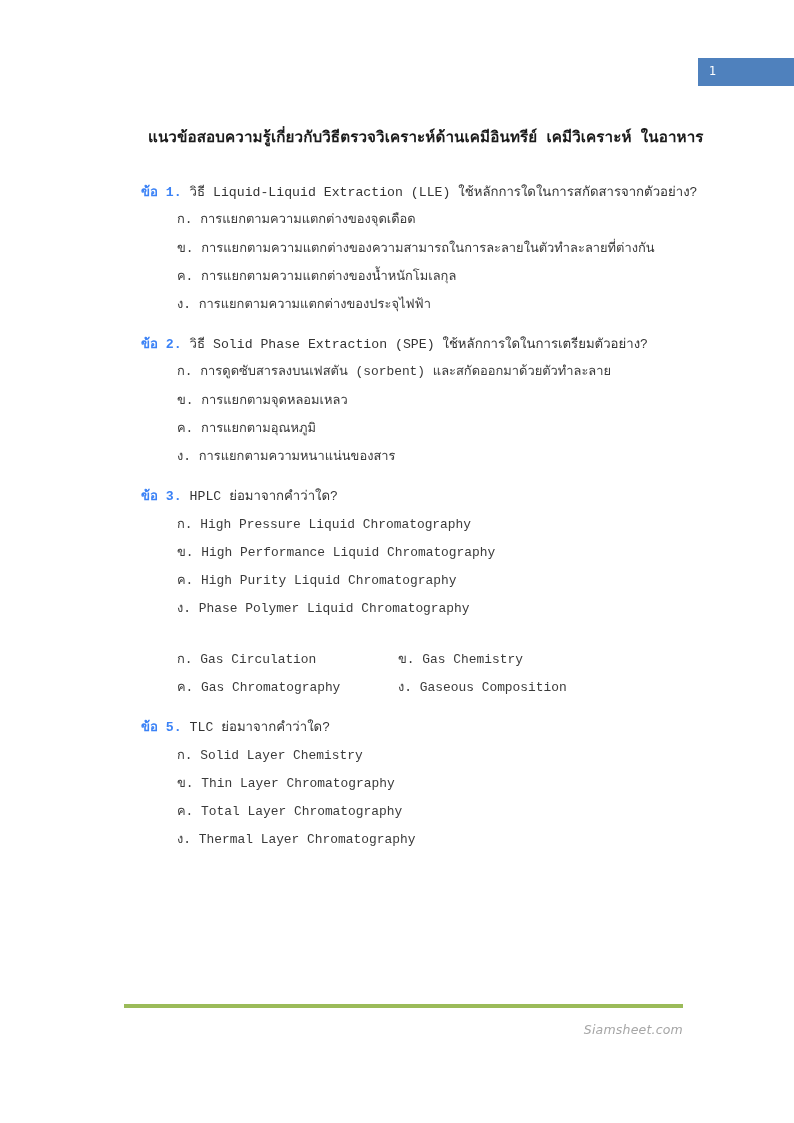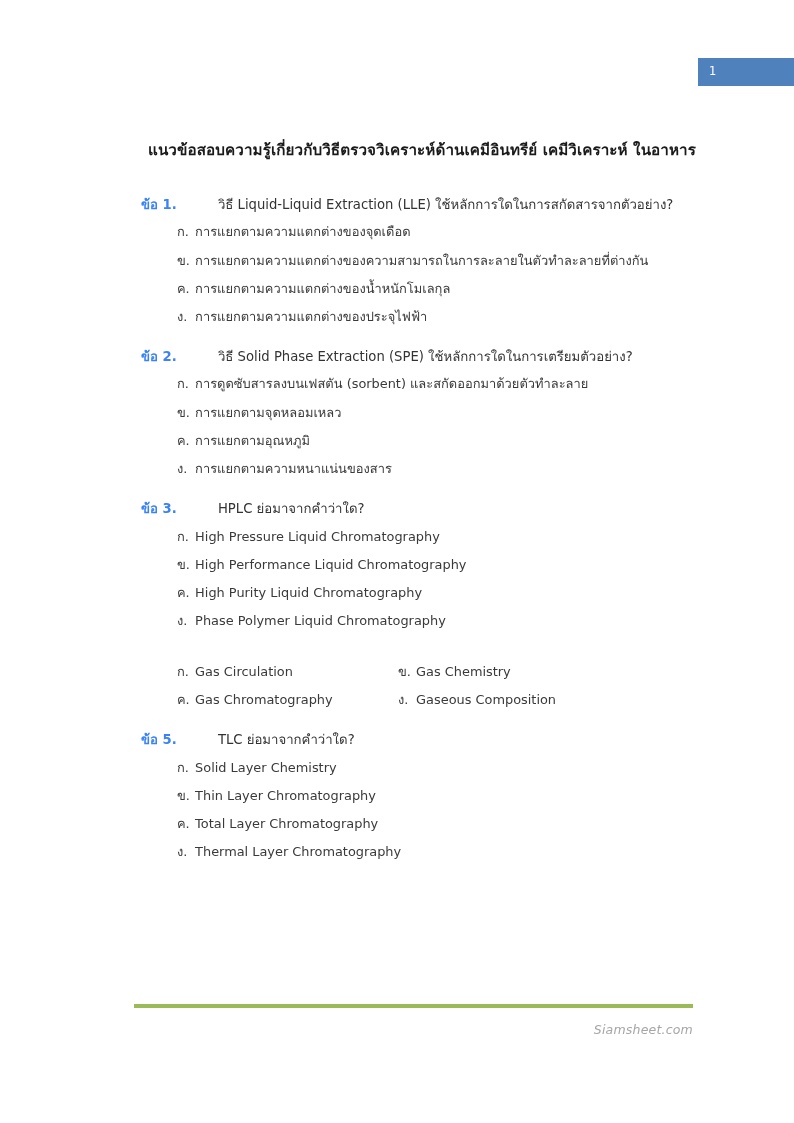--- a/index.html
+++ b/index.html
@@ -40,23 +40,24 @@
     color: #ffffff;
     font-size: 11.5px;
     line-height: 1;
     padding-left: 11px;
     font-family: "DejaVu Sans", "Liberation Sans", sans-serif;
   }
 
   
   .content {
     position: absolute;
-    top: 140px;
+    top: 128px;
     left: 141px;
     width: 559px;
+    font-family: Liberation Mono, monospace;
   }
 
   .doc-title {
     font-size: 15.2px;
     font-weight: bold;
     color: #1a1a1a;
     text-align: left;
     padding-left: 7px;
     margin: 0 0 34px 0;
     letter-spacing: 0.1px;
@@ -73,21 +74,20 @@
     color: #333333;
     margin-bottom: 9px;
     white-space: nowrap;
   }
   .question-label {
     font-weight: bold;
     color: #3b82f6;
   }
   .question-text {
     font-weight: normal;
-    margin-left: 37px;
   }
 
   .choices {
     padding-left: 36px;
   }
   .choice {
     font-size: 12.9px;
     line-height: 1.45;
     color: #3a3a3a;
     margin-bottom: 9.5px;
@@ -108,21 +108,21 @@
     grid-row-gap: 9.5px;
     margin-top: 32px;
   }
   .choices.two-col .choice {
     margin-bottom: 0;
   }
 
   
   .page-footer {
     position: absolute;
-    left: 134px;
+    left: 124px;
     top: 1004px;
     width: 559px;
   }
   .footer-rule {
     width: 559px;
     height: 4px;
     background: #9BBB59;
     margin: 0;
   }
   .footer-watermark {

